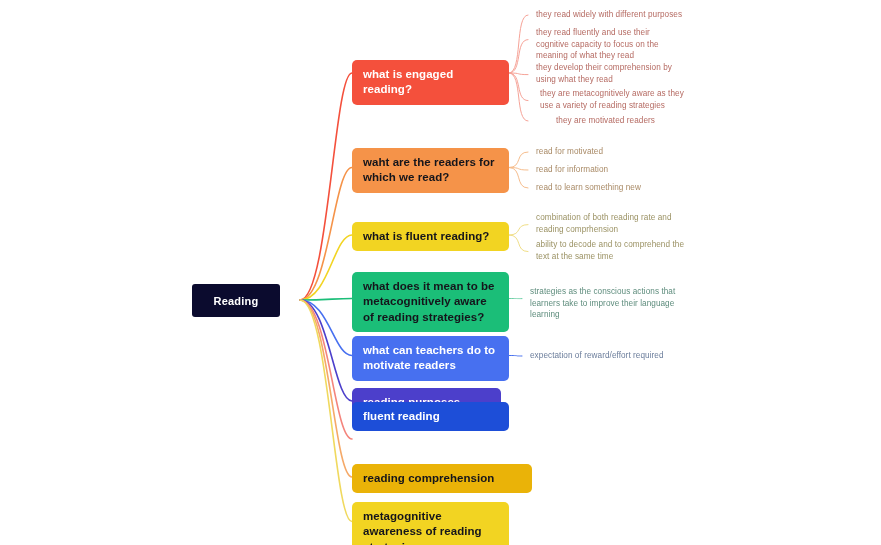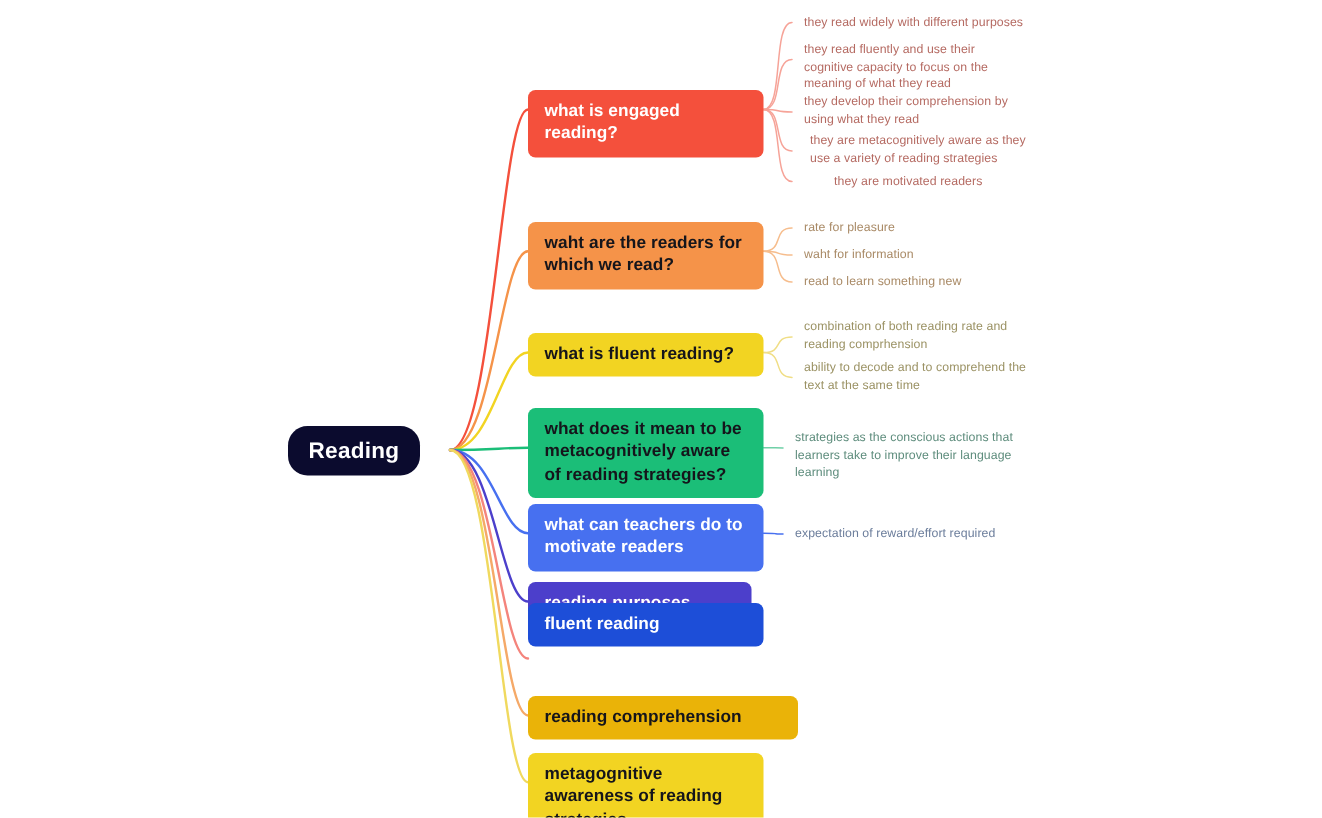--- a/index.html
+++ b/index.html
@@ -35,24 +35,24 @@
   }
 
   
   .root-node {
     position: absolute;
     z-index: 3;
     box-sizing: border-box;
     display: flex;
     align-items: center;
     justify-content: center;
-    border-radius: 13px;
+    border-radius: 3px;
     color: #ffffff;
     font-weight: bold;
-    font-size: 15px;
+    font-size: 11px;
     letter-spacing: .2px;
     padding: 0 10px;
   }
 
   
   .branch-node {
     position: absolute;
     z-index: 3;
     box-sizing: border-box;
     display: flex;
@@ -145,21 +145,21 @@
       <div class="branch-node dark-text" style="left: 352px; top: 502px; width: 157px; min-height: 39px; background: rgb(242, 212, 34); color: rgb(21, 21, 27);">
         <span class="node-label">metagognitive awareness of reading strategies</span>
       </div>
     </div>
   <div id="leaf-layer">
       <div class="leaf-node" style="left: 536px; top: 9px; width: 165px; color: rgb(181, 106, 98);"><span>they read widely with different purposes</span></div>
       <div class="leaf-node" style="left: 536px; top: 27px; width: 148px; color: rgb(181, 106, 98);"><span>they read fluently and use their cognitive capacity to focus on the meaning of what they read</span></div>
       <div class="leaf-node" style="left: 536px; top: 62px; width: 152px; color: rgb(181, 106, 98);"><span>they develop their comprehension by using what they read</span></div>
       <div class="leaf-node" style="left: 540px; top: 88px; width: 155px; color: rgb(181, 106, 98);"><span>they are metacognitively aware as they use a variety of reading strategies</span></div>
       <div class="leaf-node" style="left: 556px; top: 115px; width: 160px; color: rgb(181, 106, 98);"><span>they are motivated readers</span></div>
-      <div class="leaf-node" style="left: 536px; top: 146px; width: 150px; color: rgb(169, 138, 102);"><span>rate for pleasure</span></div>
-      <div class="leaf-node" style="left: 536px; top: 164px; width: 150px; color: rgb(169, 138, 102);"><span>waht for information</span></div>
+      <div class="leaf-node" style="left: 536px; top: 146px; width: 150px; color: rgb(169, 138, 102);"><span>read for motivated</span></div>
+      <div class="leaf-node" style="left: 536px; top: 164px; width: 150px; color: rgb(169, 138, 102);"><span>read for information</span></div>
       <div class="leaf-node" style="left: 536px; top: 182px; width: 150px; color: rgb(169, 138, 102);"><span>read to learn something new</span></div>
       <div class="leaf-node" style="left: 536px; top: 212px; width: 152px; color: rgb(155, 146, 100);"><span>combination of both reading rate and reading comprhension</span></div>
       <div class="leaf-node" style="left: 536px; top: 239px; width: 152px; color: rgb(155, 146, 100);"><span>ability to decode and to comprehend the text at the same time</span></div>
       <div class="leaf-node" style="left: 530px; top: 286px; width: 148px; color: rgb(93, 140, 124);"><span>strategies as the conscious actions that learners take to improve their language learning</span></div>
       <div class="leaf-node" style="left: 530px; top: 350px; width: 160px; color: rgb(107, 125, 155);"><span>expectation of reward/effort required</span></div>
     </div>
 </div>
 
 </body></html>

